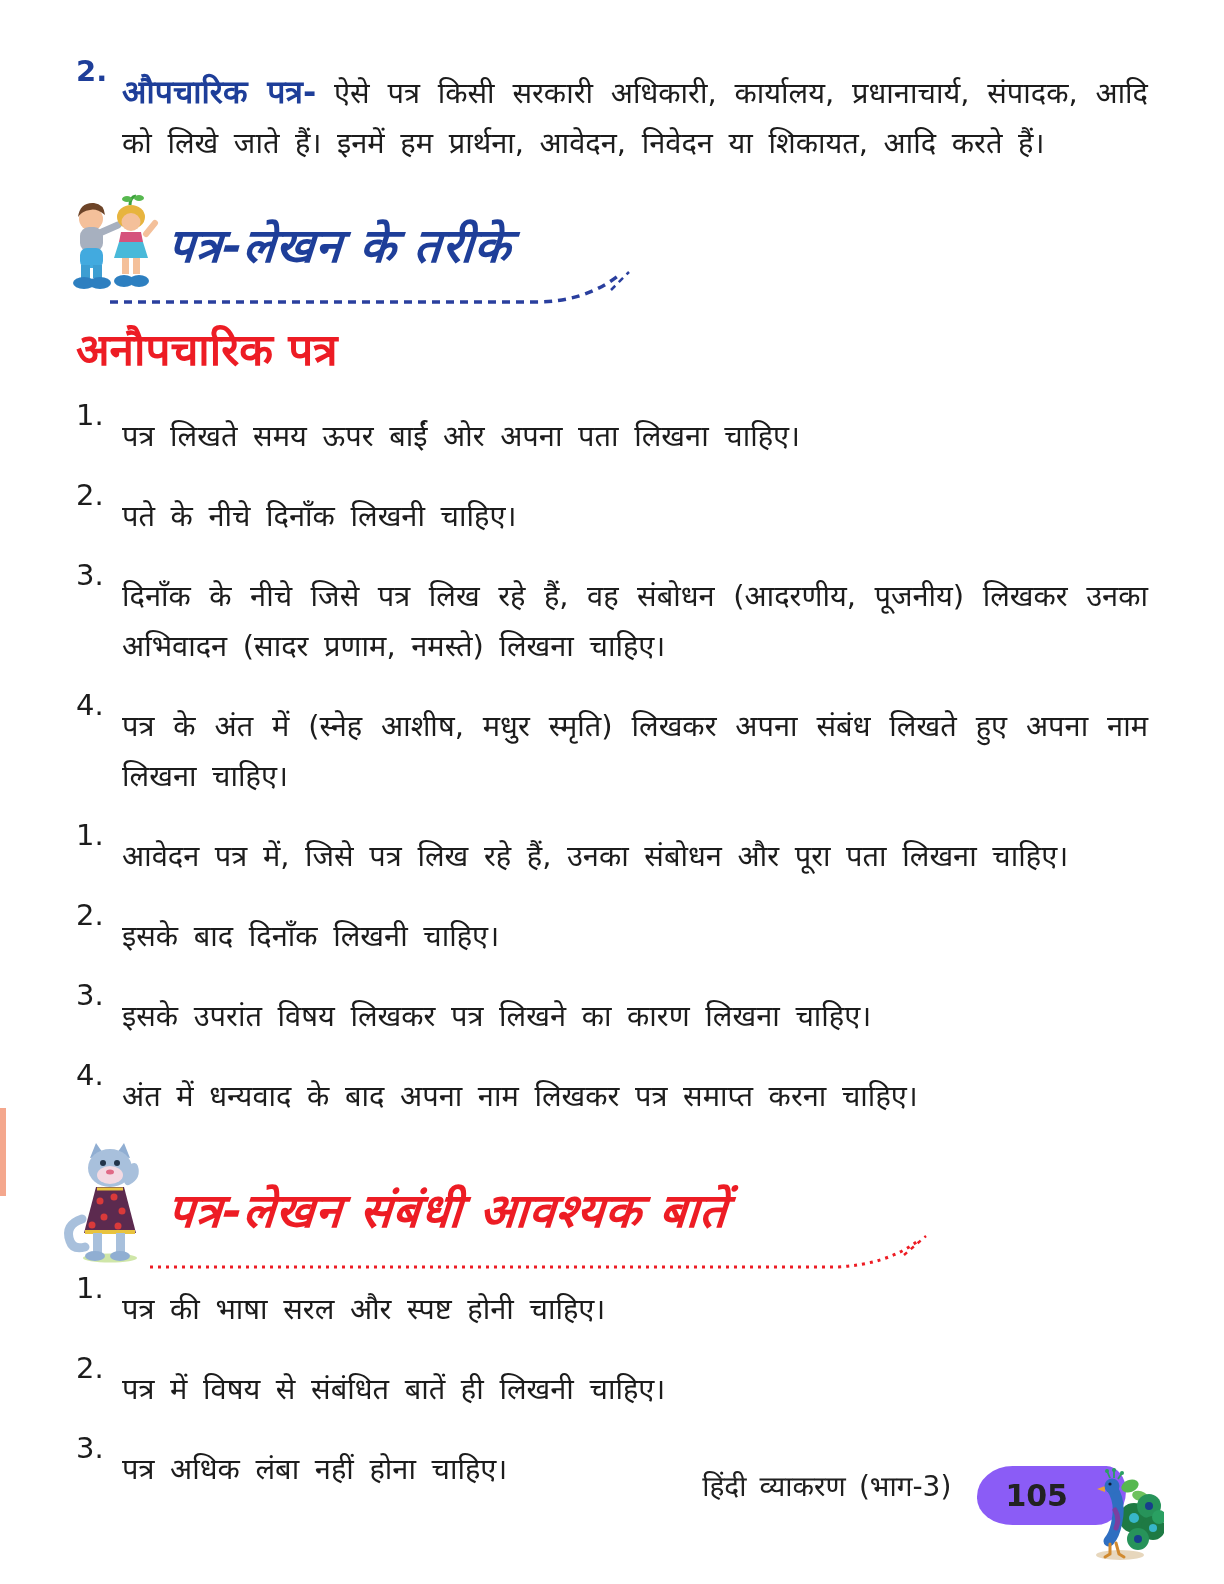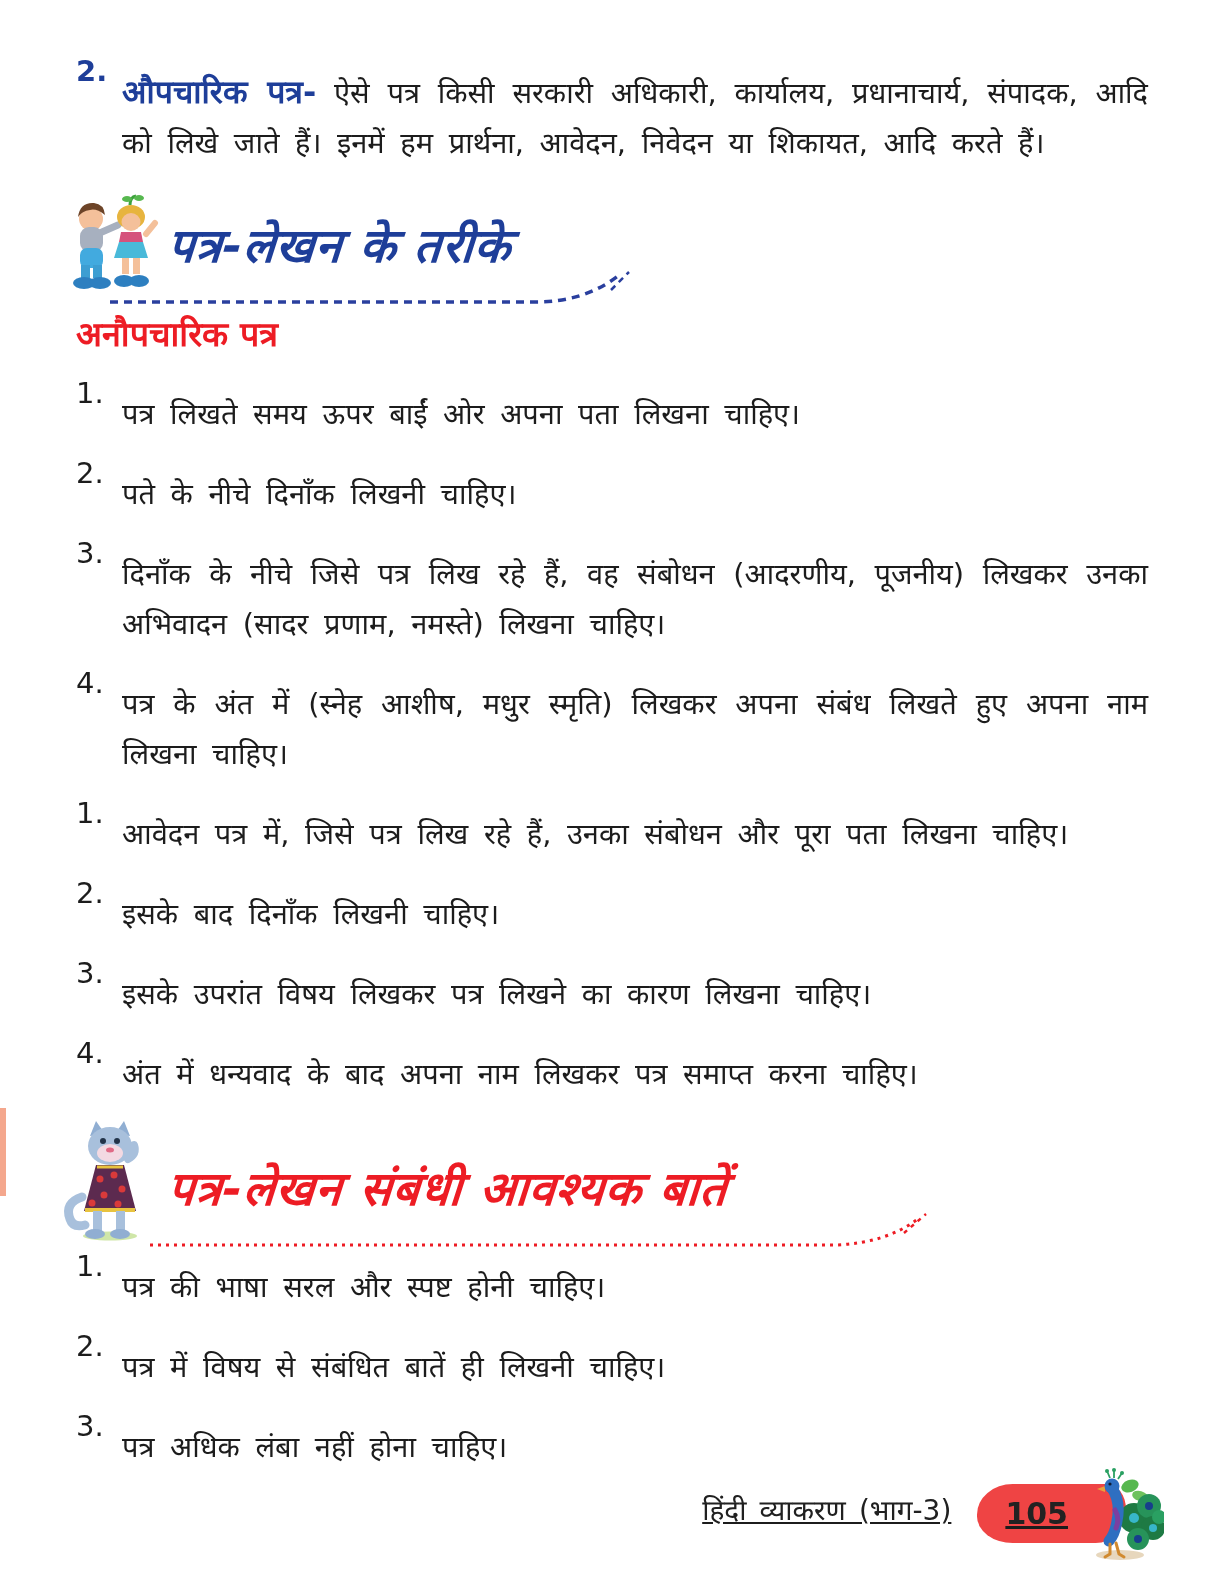--- a/index.html
+++ b/index.html
@@ -34,34 +34,34 @@
     position:absolute; left:92px; bottom:22px;
     font-size:47px; font-weight:bold; font-style:italic;
     letter-spacing:1px; white-space:nowrap; transform:skewX(-4deg);
   }
   .fancy-head .swoosh { position:absolute; bottom:-12px; }
   .head-methods h2 { color:#1e3e99; }
   .head-essentials h2 { color:#ed1c24; }
   .head-methods .swoosh { left:30px; }
   .head-essentials .swoosh { left:70px; }
 
-  .subhead { font-size:34px; font-weight:bold; margin:12px 0 12px 0; }
+  .subhead { font-size:44px; font-weight:bold; margin:20px 0 12px 0; }
 
   .list-item { margin-bottom:9px; }
 
   .para { margin:22px 0 10px 0; }
 
   
   .footer {
     position:absolute; right:60px; bottom:18px;
-    display:flex; align-items:center;text-decoration:underline;
+    display:flex; align-items:flex-start;
   }
   .book-title { font-size:28px; color:#202020; word-spacing:0.15em; margin-right:26px; padding-bottom:14px; }
   .page-badge {
-    position:relative; background:#ef4444; color:#222;
+    position:relative; background:#8b5cf6; color:#222;
     font-size:30px; font-weight:bold;
     padding:12px 58px 12px 28px; margin-bottom:6px;
     border-radius:40px 22px 34px 40px / 34px 28px 38px 30px;
   }
   .peacock-wrap { margin-left:-58px; position:relative; z-index:2; }
 </style>
 </head>
 <body>
 
 <div class="side-tab"></div>

